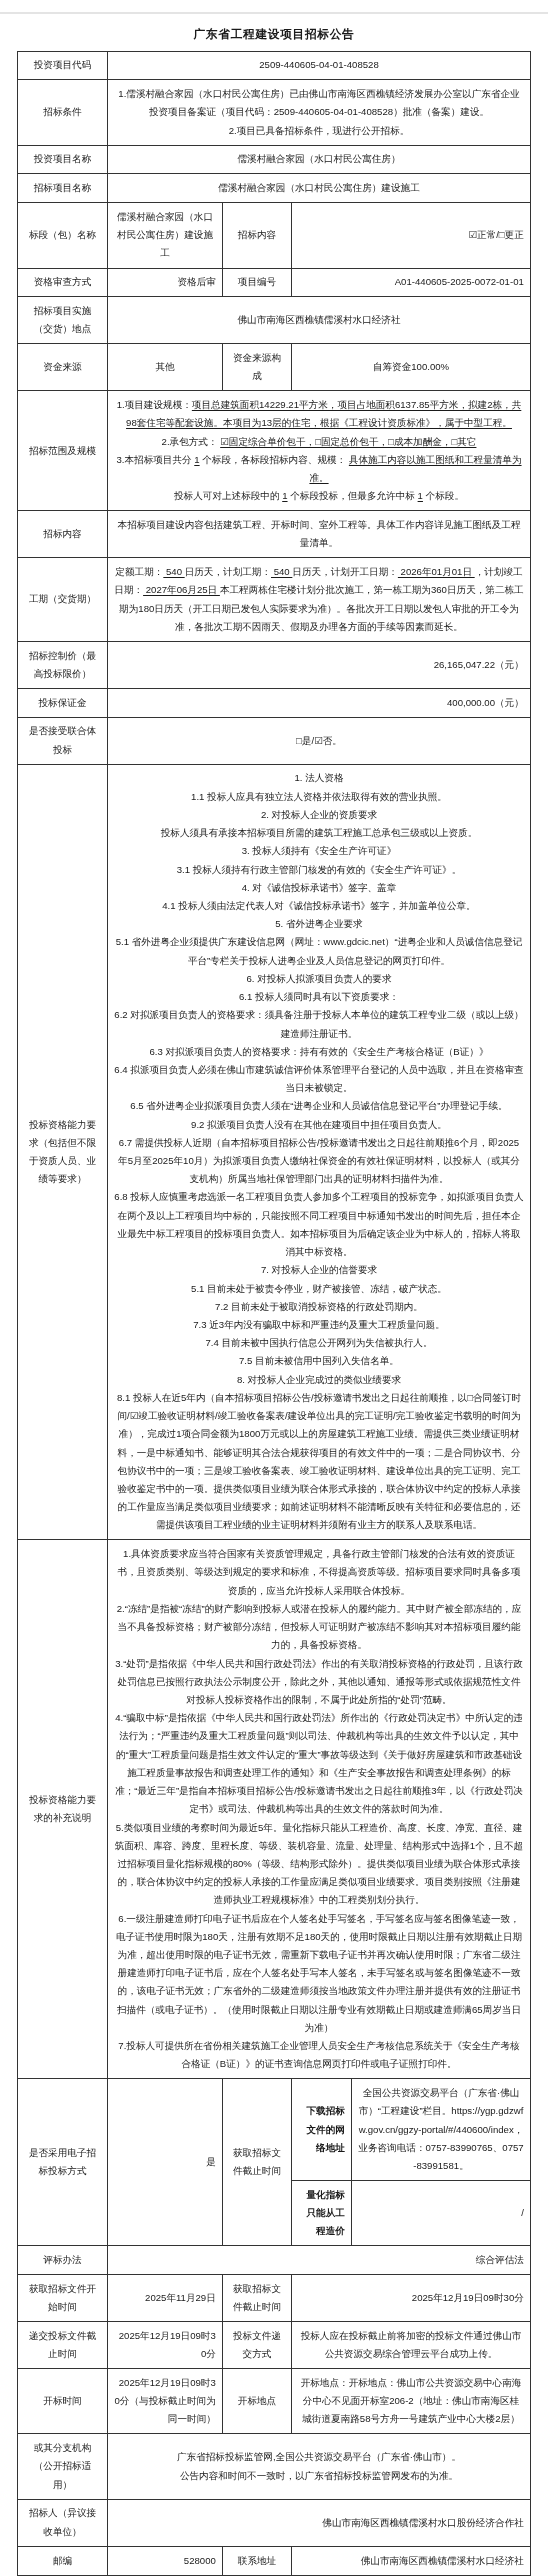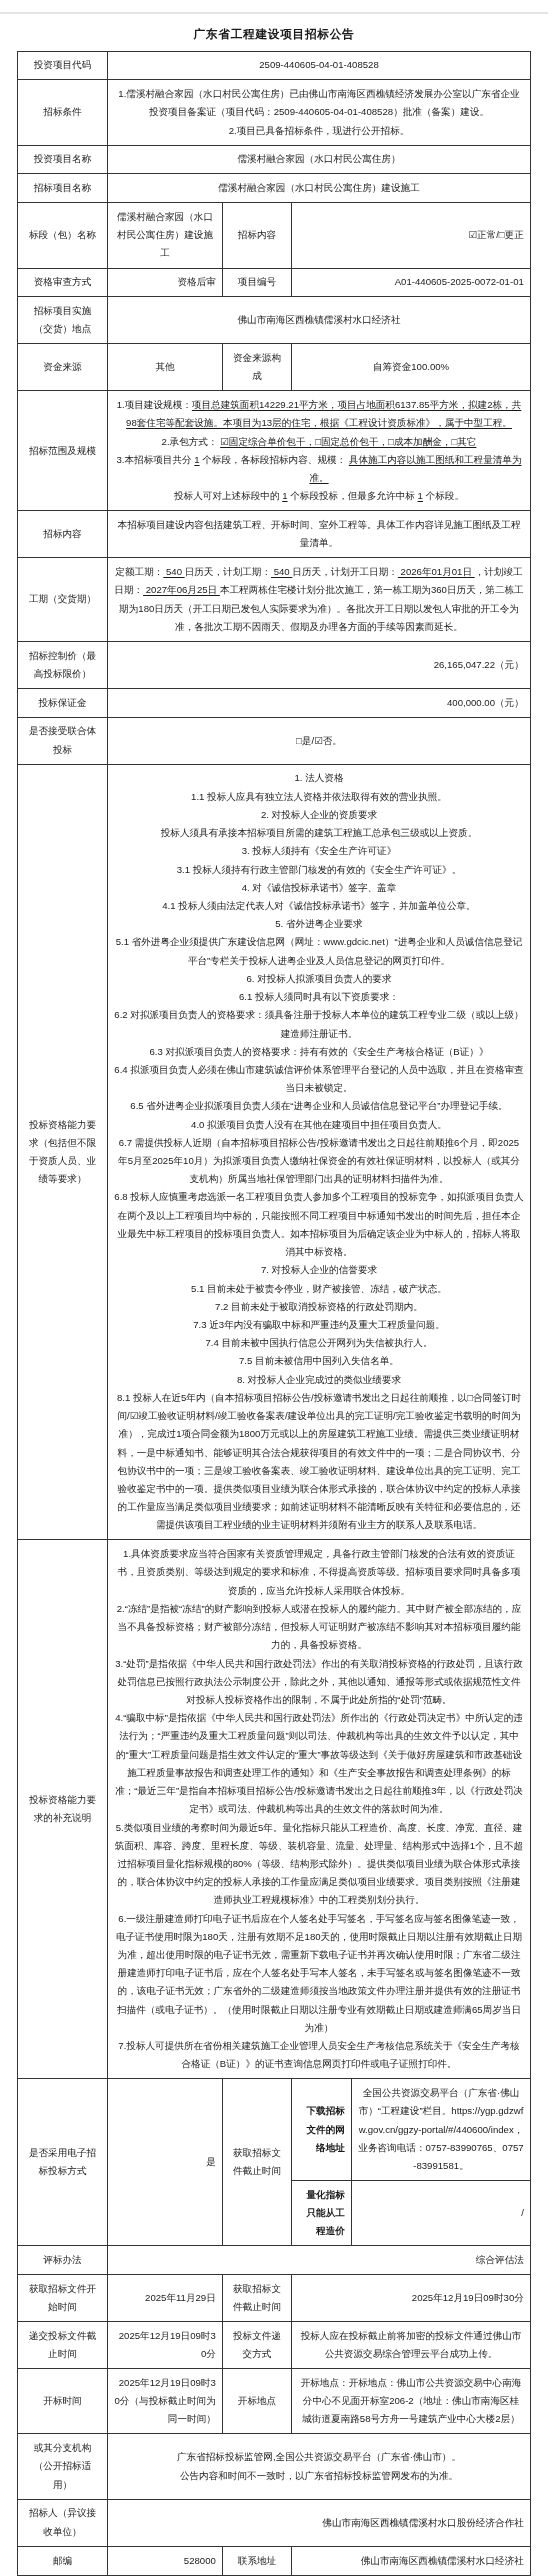--- a/index.html
+++ b/index.html
@@ -144,21 +144,21 @@
             <div class="para">4. 对《诚信投标承诺书》签字、盖章</div>
             <div class="para">4.1 投标人须由法定代表人对《诚信投标承诺书》签字，并加盖单位公章。</div>
             <div class="para">5. 省外进粤企业要求</div>
             <div class="para">5.1 省外进粤企业须提供广东建设信息网（网址：www.gdcic.net）“进粤企业和人员诚信信息登记平台”专栏关于投标人进粤企业及人员信息登记的网页打印件。</div>
             <div class="para">6. 对投标人拟派项目负责人的要求</div>
             <div class="para">6.1 投标人须同时具有以下资质要求：</div>
             <div class="para">6.2 对拟派项目负责人的资格要求：须具备注册于投标人本单位的建筑工程专业二级（或以上级）建造师注册证书。</div>
             <div class="para">6.3 对拟派项目负责人的资格要求：持有有效的《安全生产考核合格证（B证）》</div>
             <div class="para">6.4 拟派项目负责人必须在佛山市建筑诚信评价体系管理平台登记的人员中选取，并且在资格审查当日未被锁定。</div>
             <div class="para">6.5 省外进粤企业拟派项目负责人须在“进粤企业和人员诚信信息登记平台”办理登记手续。</div>
-            <div class="para">4.0 拟派项目负责人没有在其他在建项目中担任项目负责人。</div>
+            <div class="para">9.2 拟派项目负责人没有在其他在建项目中担任项目负责人。</div>
             <div class="para">6.7 需提供投标人近期（自本招标项目招标公告/投标邀请书发出之日起往前顺推6个月，即2025年5月至2025年10月）为拟派项目负责人缴纳社保资金的有效社保证明材料，以投标人（或其分支机构）所属当地社保管理部门出具的证明材料扫描件为准。</div>
             <div class="para">6.8 投标人应慎重考虑选派一名工程项目负责人参加多个工程项目的投标竞争，如拟派项目负责人在两个及以上工程项目均中标的，只能按照不同工程项目中标通知书发出的时间先后，担任本企业最先中标工程项目的投标项目负责人。如本招标项目为后确定该企业为中标人的，招标人将取消其中标资格。</div>
             <div class="para">7. 对投标人企业的信誉要求</div>
             <div class="para">5.1 目前未处于被责令停业，财产被接管、冻结，破产状态。</div>
             <div class="para">7.2 目前未处于被取消投标资格的行政处罚期内。</div>
             <div class="para">7.3 近3年内没有骗取中标和严重违约及重大工程质量问题。</div>
             <div class="para">7.4 目前未被中国执行信息公开网列为失信被执行人。</div>
             <div class="para">7.5 目前未被信用中国列入失信名单。</div>
             <div class="para">8. 对投标人企业完成过的类似业绩要求</div>
             <div class="para">8.1 投标人在近5年内（自本招标项目招标公告/投标邀请书发出之日起往前顺推，以□合同签订时间/☑竣工验收证明材料/竣工验收备案表/建设单位出具的完工证明/完工验收鉴定书载明的时间为准），完成过1项合同金额为1800万元或以上的房屋建筑工程施工业绩。需提供三类业绩证明材料，一是中标通知书、能够证明其合法合规获得项目的有效文件中的一项；二是合同协议书、分包协议书中的一项；三是竣工验收备案表、竣工验收证明材料、建设单位出具的完工证明、完工验收鉴定书中的一项。提供类似项目业绩为联合体形式承接的，联合体协议中约定的投标人承接的工作量应当满足类似项目业绩要求；如前述证明材料不能清晰反映有关特征和必要信息的，还需提供该项目工程业绩的业主证明材料并须附有业主方的联系人及联系电话。</div>

